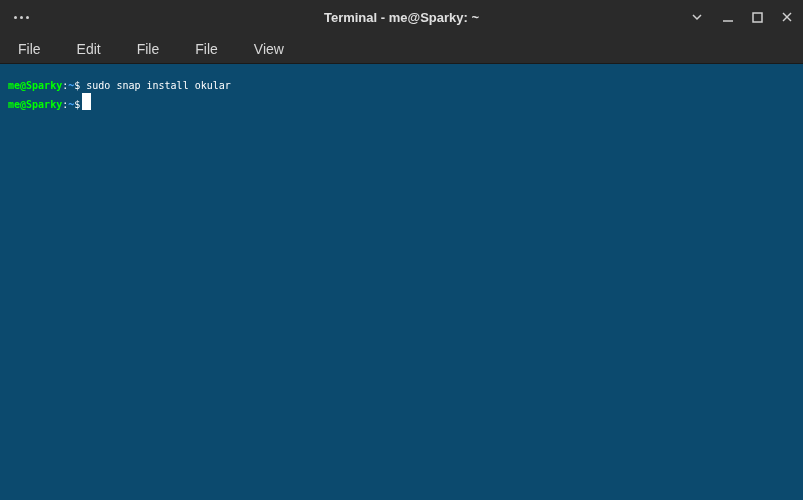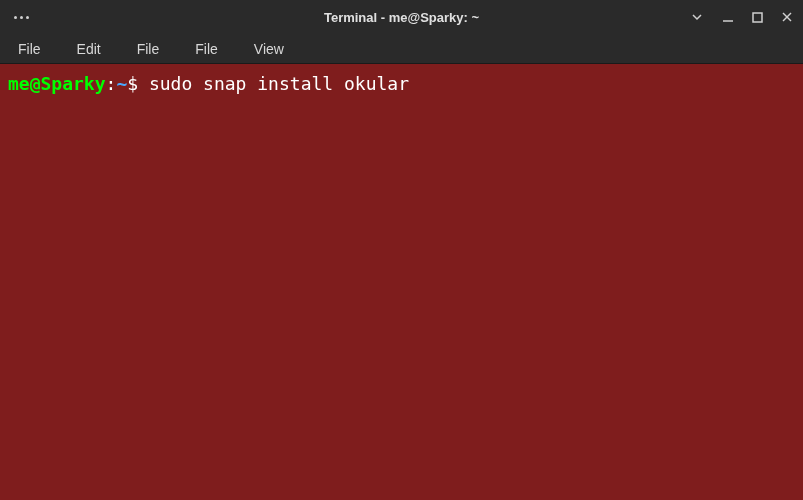--- a/index.html
+++ b/index.html
@@ -70,24 +70,24 @@
       gap: 16px;
       color: #d8d8d8;
       font-size: 14px;
       border-bottom: 1px solid #1a1a1a;
     }
     .menu-item {
       padding: 4px 10px;
       cursor: pointer;
     }
     .terminal-body {
-      background: #7f1d1d;
-      padding: 6px 8px;
+      background: #0c4a6e;
+      padding: 14px 8px;
       font-family: "DejaVu Sans Mono", "Liberation Mono", monospace;
-      font-size: 18px;
+      font-size: 10px;
       line-height: 1.5;
       color: #fff;
       height: calc(100% - 64px);
     }
     .term-line {
       white-space: pre;
     }
     .prompt-user {
       color: #00ff00;
       font-weight: bold;
@@ -155,13 +155,14 @@
 <div class="menubar">
   <div class="menu-item">File</div>
   <div class="menu-item">Edit</div>
   <div class="menu-item">File</div>
   <div class="menu-item">File</div>
   <div class="menu-item">View</div>
 </div>
 
 <div class="terminal-body">
   <div class="term-line"><span class="prompt-user">me@Sparky</span><span class="prompt-sym">:</span><span class="prompt-path">~</span><span class="prompt-sym">$</span><span class="cmd"> sudo snap install okular</span></div>
+  <div class="term-line"><span class="prompt-user">me@Sparky</span><span class="prompt-sym">:</span><span class="prompt-path">~</span><span class="prompt-sym">$</span><span class="cursor"></span></div>
 </div>
 
 </body></html>

